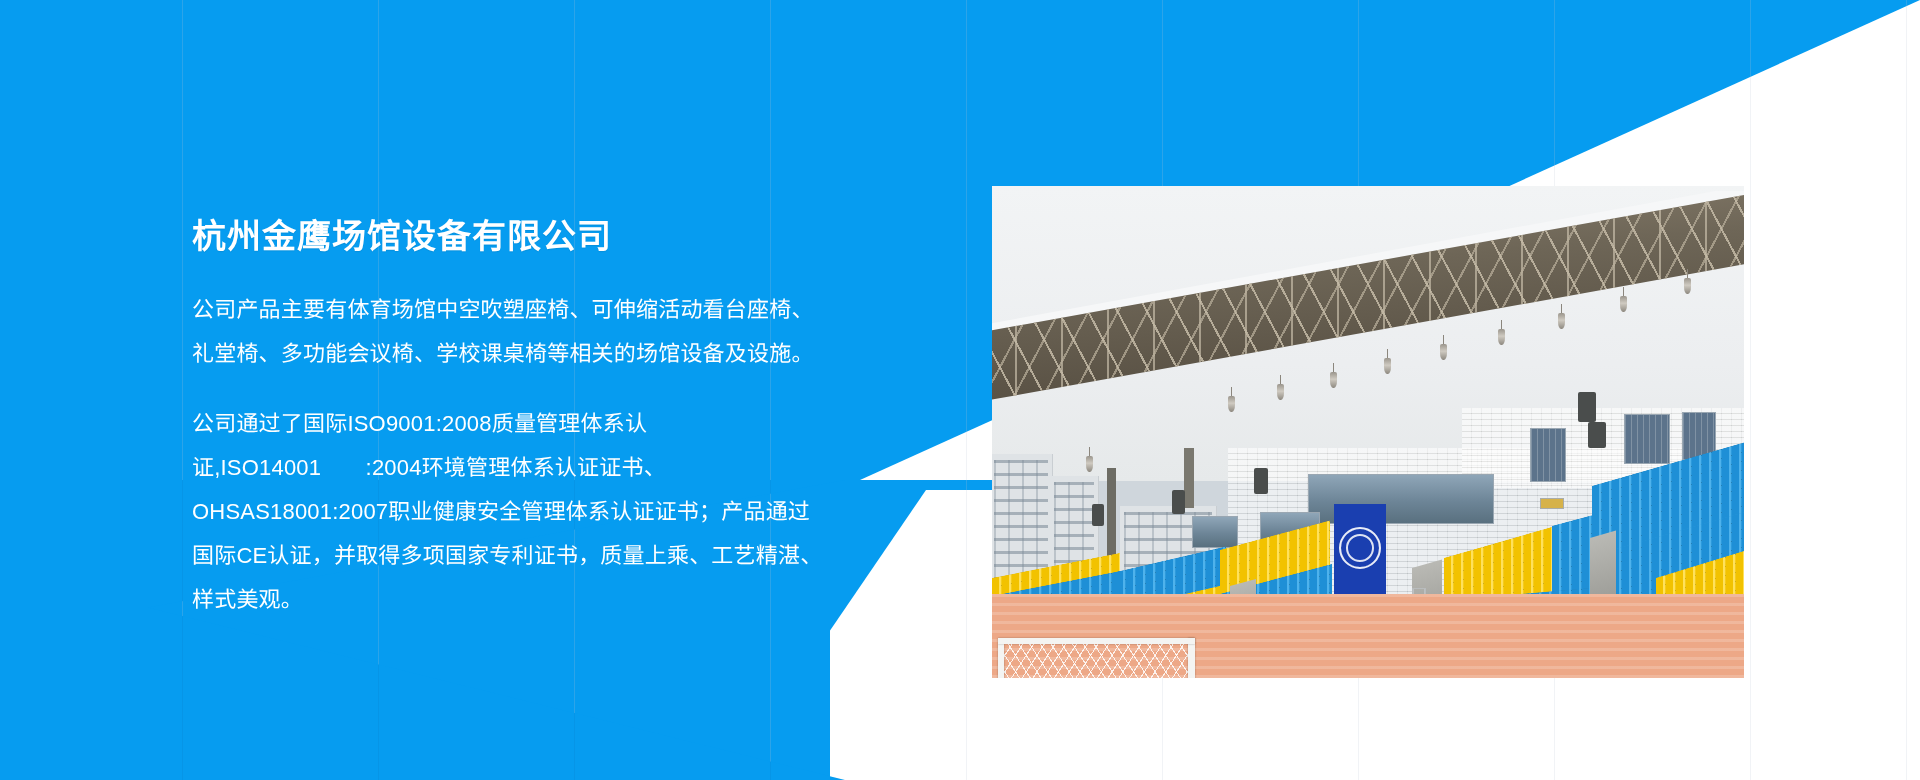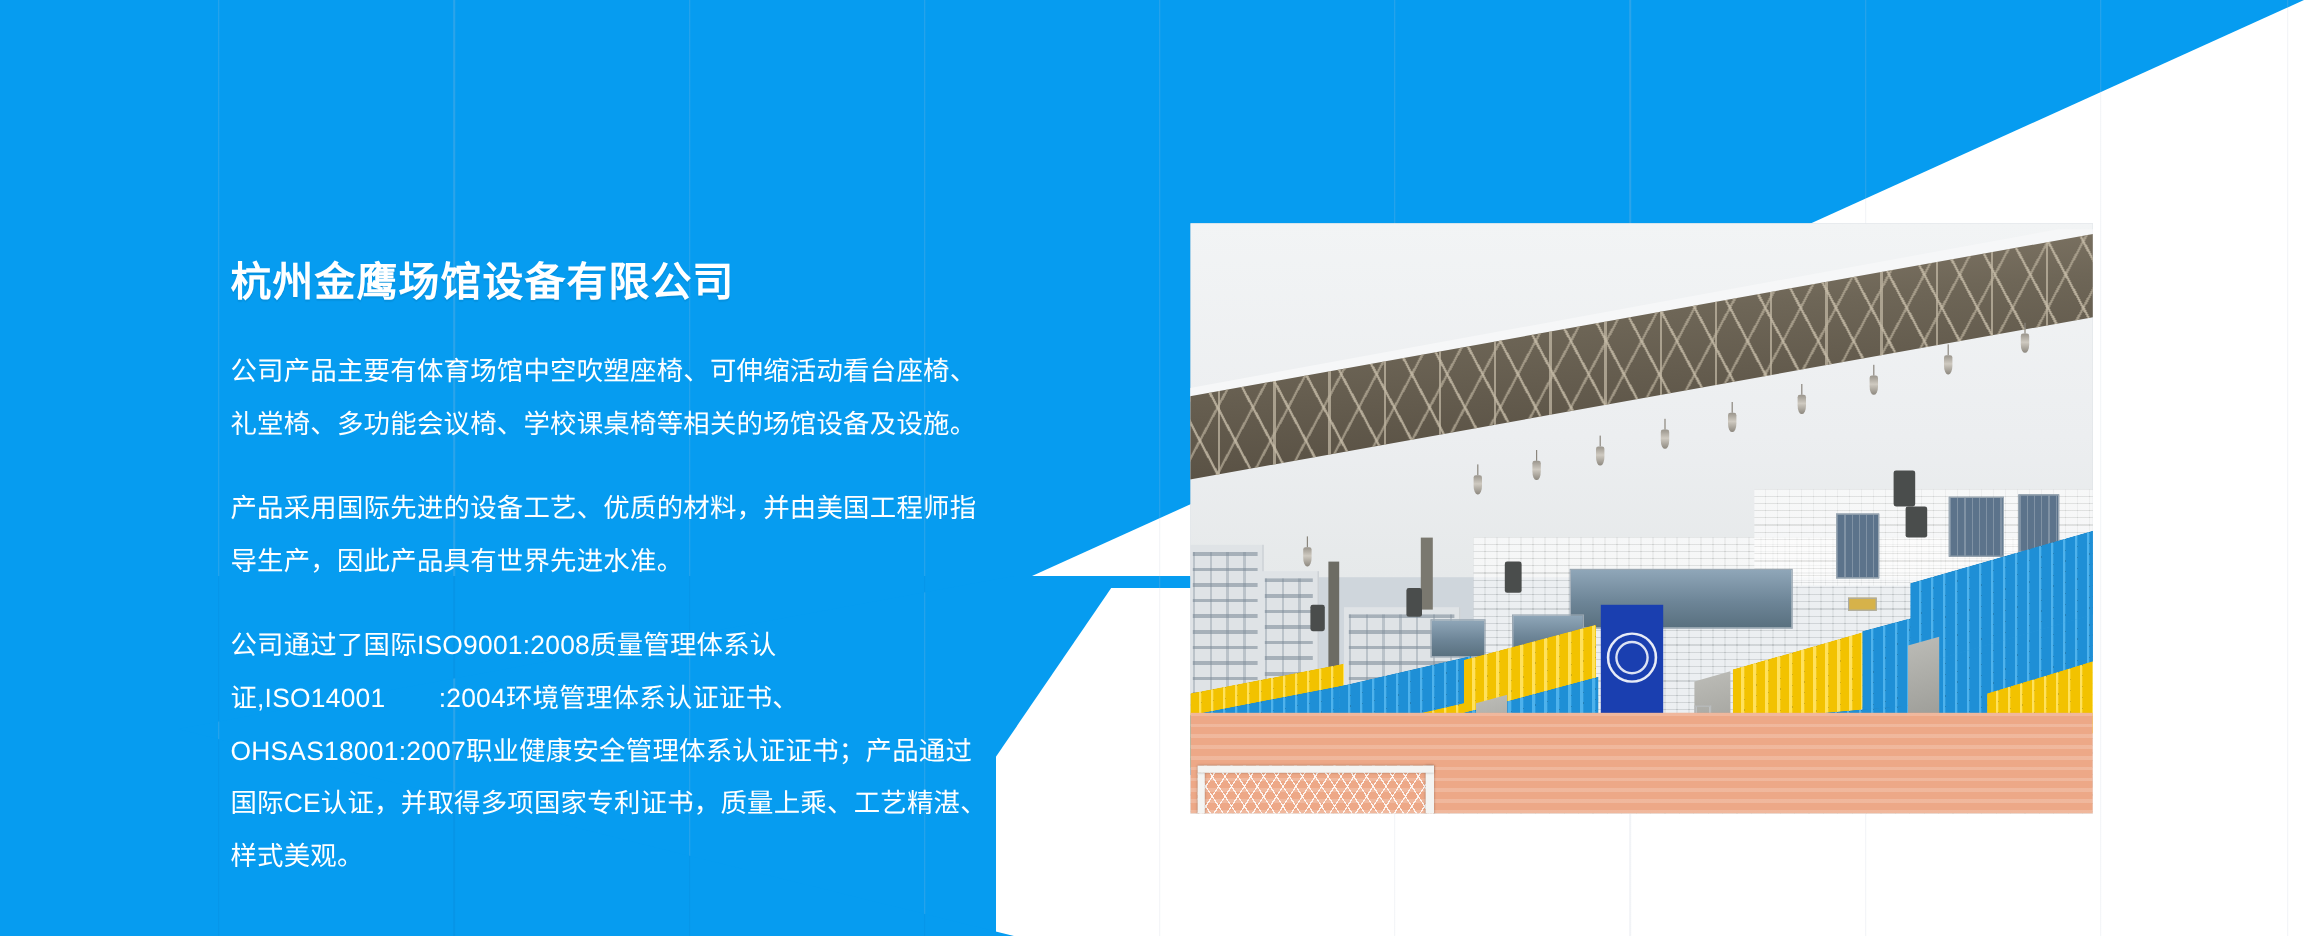--- a/index.html
+++ b/index.html
@@ -326,21 +326,20 @@
 
   <div class="wedge-top-right"></div>
   <div class="wedge-bottom-fill"></div>
   <div class="wedge-bottom-arrow"></div>
   <div class="notch-blue"></div>
   <div class="grid-lines-light"></div>
 
   <div class="text-col">
     <h1 class="headline">杭州金鹰场馆设备有限公司</h1>
     <p class="para">公司产品主要有体育场馆中空吹塑座椅、可伸缩活动看台座椅、礼堂椅、多功能会议椅、学校课桌椅等相关的场馆设备及设施。</p>
-    <p class="para">产品采用国际先进的设备工艺、优质的材料，并由美国工程师指导生产，因此产品具有世界先进水准。</p>
     <p class="para">公司通过了国际ISO9001:2008质量管理体系认证,ISO14001　　:2004环境管理体系认证证书、OHSAS18001:2007职业健康安全管理体系认证证书；产品通过国际CE认证，并取得多项国家专利证书，质量上乘、工艺精湛、样式美观。</p>
   </div>
 
   <div class="photo-frame">
     <div class="photo">
 
       <div class="sky"></div>
 
       <div class="bldg" style="left:-2px; top:268px; width:62px; height:180px;">
         <div class="win-rows"></div>

